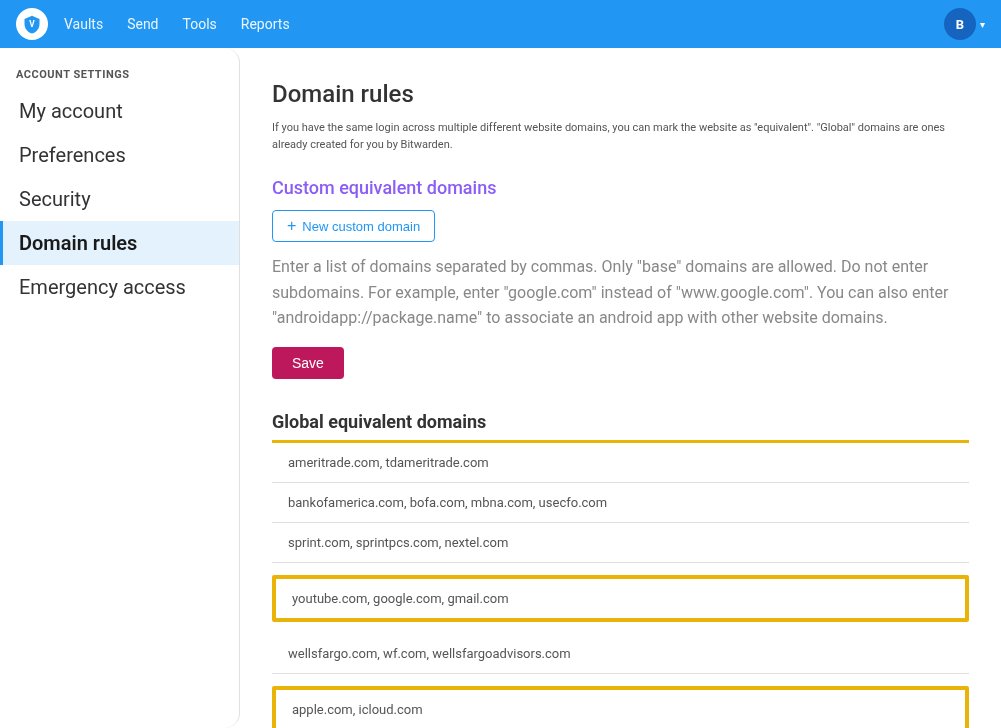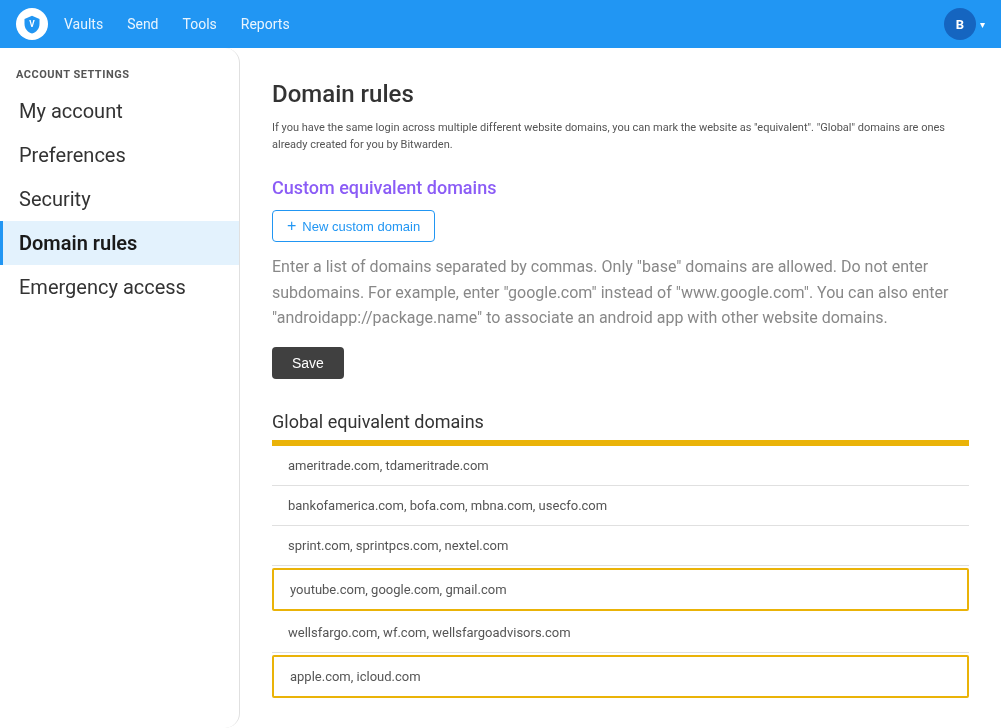--- a/index.html
+++ b/index.html
@@ -127,48 +127,48 @@
     .domain-hint {
       font-size: 16px;
       color: #888;
       line-height: 1.6;
       margin-bottom: 16px;
     }
 
     
     .save-btn {
       padding: 8px 20px;
-      background: #404040;
+      background: #be185d;
       color: #fff;
       border: none;
       border-radius: 4px;
       font-size: 14px;
       cursor: pointer;
       margin-bottom: 32px;
     }
 
     
     .global-section-title {
       font-size: 18px;
-      font-weight: 400;
+      font-weight: 700;
       color: #333;
       margin-bottom: 8px;
     }
 
     .domain-row {
       padding: 12px 16px;
       border-bottom: 1px solid #e0e0e0;
       font-size: 13px;
       color: #555;
     }
-    .domain-row:first-child { border-top: 6px solid #eab308; }
+    .domain-row:first-child { border-top: 3px solid #eab308; }
 
     .domain-row.highlighted {
-      border: 2px solid #eab308;
-      margin: 2px 0;
+      border: 4px solid #eab308;
+      margin: 12px 0;
       border-radius: 2px;
     }
 
     .domains-list {
       margin-top: 8px;
     }
   </style>
 </head>
 <body>
 

